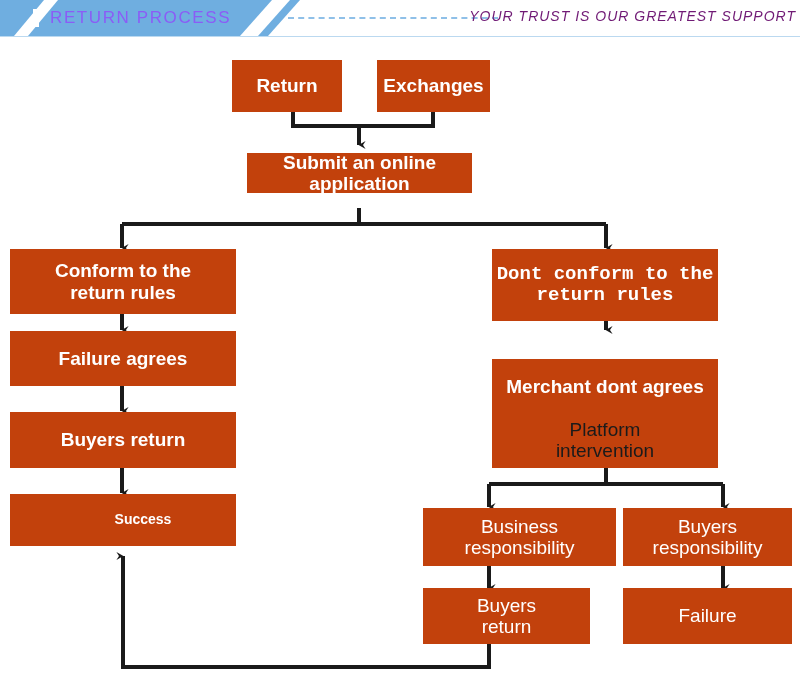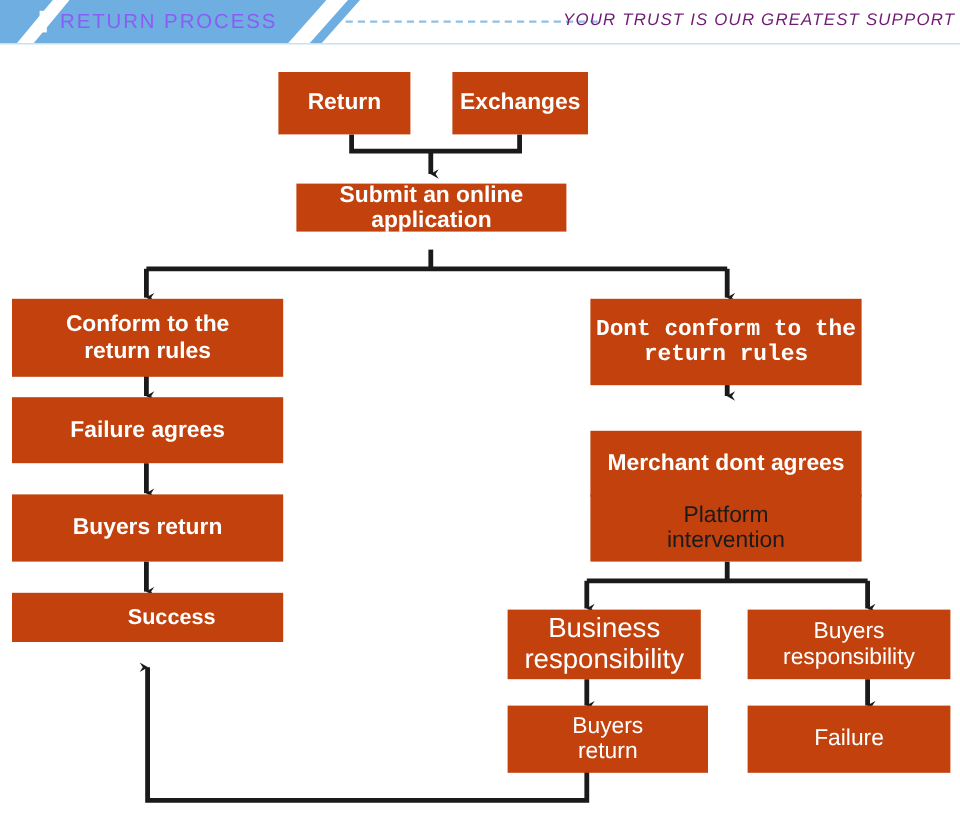--- a/index.html
+++ b/index.html
@@ -190,31 +190,31 @@
   <div class="node heavy" style="left:247px; top:153px; width:225px; height:40px; font-size:19px;">Submit an online
 application</div>
 
   <div class="node heavy" style="left:10px; top:249px; width:226px; height:65px; font-size:19px;">Conform to the
 return rules</div>
 
   <div class="node heavy" style="left:10px; top:331px; width:226px; height:55px; font-size:19px;">Failure agrees</div>
 
   <div class="node heavy" style="left:10px; top:412px; width:226px; height:56px; font-size:19px;">Buyers return</div>
 
-  <div class="node heavy" style="left:10px; top:494px; width:226px; height:41px; font-size:18px;padding-left:44px;">Success</div>
+  <div class="node heavy" style="left:10px; top:494px; width:226px; height:52px; font-size:14px;padding-left:44px;">Success</div>
 
   <div class="node heavy" style="left:492px; top:249px; width:226px; height:72px; font-size:19px;font-family:Liberation Mono, monospace;">Dont conform to the
 return rules</div>
 
   <div class="node heavy" style="left:492px; top:331px; width:226px; height:55px; font-size:19px;margin-top:28px;">Merchant dont agrees</div>
 
   <div class="node light dark" style="left:492px; top:412px; width:226px; height:56px; font-size:19px;">Platform
 intervention</div>
 
-  <div class="node light" style="left:423px; top:508px; width:161px; height:58px; font-size:23px;">Business
+  <div class="node light" style="left:423px; top:508px; width:193px; height:58px; font-size:19px;">Business
 responsibility</div>
 
   <div class="node light" style="left:623px; top:508px; width:169px; height:58px; font-size:19px;">Buyers
 responsibility</div>
 
   <div class="node light" style="left:423px; top:588px; width:167px; height:56px; font-size:19px;">Buyers
 return</div>
 
   <div class="node light" style="left:623px; top:588px; width:169px; height:56px; font-size:19px;">Failure</div>
 

